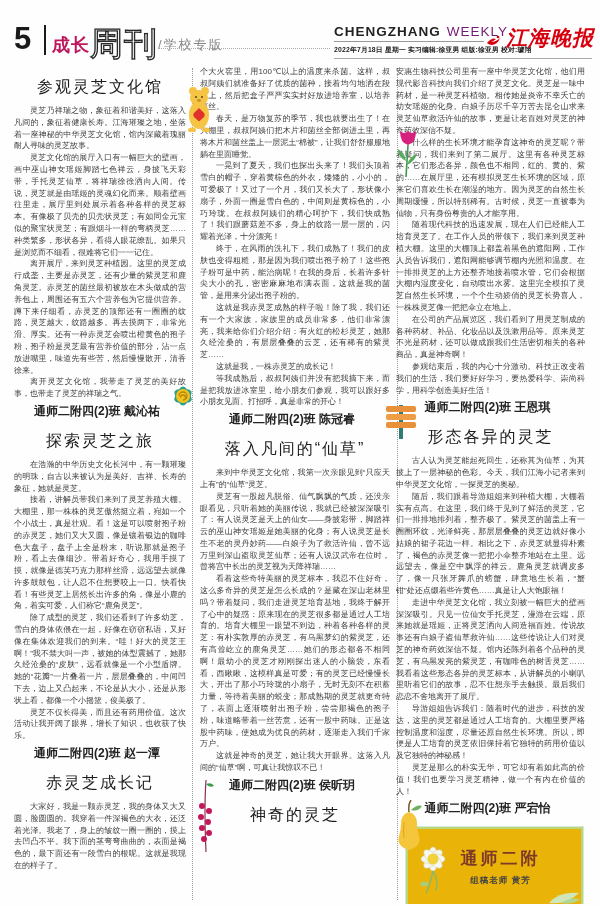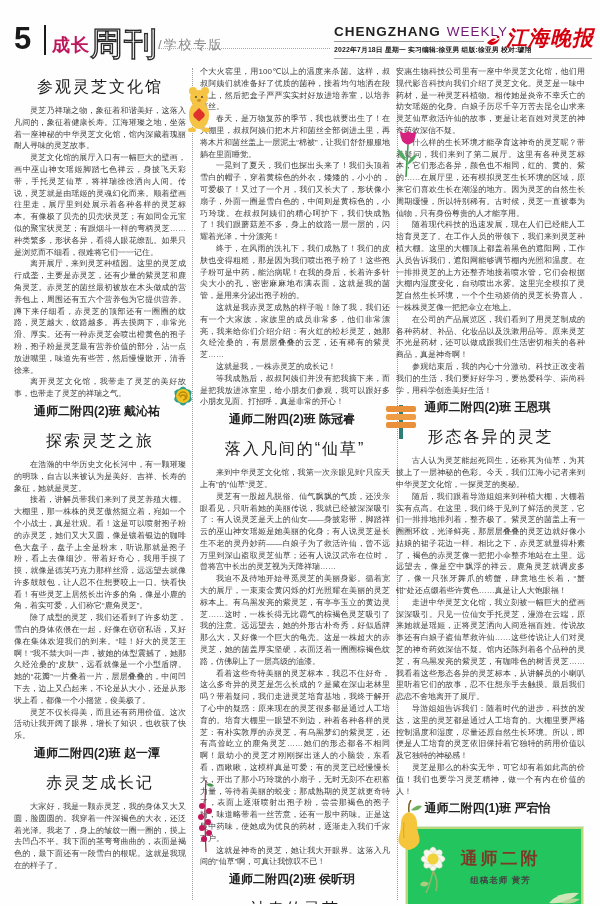--- a/index.html
+++ b/index.html
@@ -36,21 +36,21 @@
   .cont .para:first-child{text-indent:0;}
   
   .deco{position:absolute;}
   .bear{left:184px;top:84px;}
   .gflower{left:168px;top:381px;}
   .tulip{left:396px;top:127px;}
   .signpost{left:384px;top:401px;}
   .berries{left:196px;top:778px;}
   .pear{left:395px;top:800px;}
   
-  .school-box{position:relative;margin:10px 2px 0 10px;height:76px;border:2px solid #b9d77a;outline:1px solid #d9ead4;background:#22c55e;display:flex;align-items:center;overflow:hidden;}
+  .school-box{position:relative;margin:10px 2px 0 10px;height:76px;border:2px solid #b9d77a;outline:1px solid #d9ead4;background:#eab308;display:flex;align-items:center;overflow:hidden;}
   .school-text{flex:1;text-align:center;}
   .school-name{font-family:"DejaVu Serif","Liberation Serif",serif;font-size:17px;font-weight:bold;color:#7d3a28;letter-spacing:3px;}
   .school-credit{font-size:8.5px;font-weight:bold;color:#444;margin-top:5px;letter-spacing:1px;}
 </style>
 </head>
 <body>
 
 <div class="page">
 
   <div class="header">
@@ -114,21 +114,20 @@
         <p class="para">这就是我赤灵芝成熟的样子啦！除了我，我们还有一个大家族，家族里的成员非常多，他们非常漂亮，我来给你们介绍介绍：有火红的松杉灵芝，她那久经沧桑的，有层层叠叠的云芝，还有稀有的紫灵芝……</p>
         <p class="para">这就是我，一株赤灵芝的成长记！</p>
         <p class="para">等我成熟后，叔叔阿姨们并没有把我摘下来，而是把我放进冰室里，给小朋友们参观，我可以跟好多小朋友见面、打招呼，真是非常的开心！</p>
       </div>
     <div class="byline">通师二附四(2)班 陈冠睿</div>
 
     <div class="atitle">落入凡间的“仙草”</div>
     <div>
         <p class="para">来到中华灵芝文化馆，我第一次亲眼见到“只应天上有”的“仙草”灵芝。</p>
         <p class="para">灵芝有一股超凡脱俗、仙气飘飘的气质，还没亲眼看见，只听着她的美丽传说，我就已经被深深吸引了：有人说灵芝是天上的仙女——身披彩带，脚踏祥云的巫山神女瑶姬是她美丽的化身；有人说灵芝是长生不老的灵丹妙药——白娘子为了救活许仙，曾不远万里到深山盗取灵芝仙草；还有人说汉武帝在位时，曾将宫中长出的灵芝视为天降祥瑞……</p>
-        <p class="para">我迫不及待地开始寻觅灵芝的美丽身影。循着宽大的展厅，一束束金黄闪烁的灯光照耀在美丽的灵芝标本上。有乌黑发亮的紫灵芝，有亭亭玉立的黄边灵芝……这时，一株长得无比霸气的棕褐色灵芝吸引了我的注意。远远望去，她的外形古朴奇秀，好似盾牌那么大，又好像一个巨大的龟壳。这是一株超大的赤灵芝，她的菌盖厚实坚硬，表面泛着一圈圈棕褐色纹路，仿佛刷上了一层高级的油漆。</p>
         <p class="para">看着这些奇特美丽的灵芝标本，我忍不住好奇，这么多奇异的灵芝是怎么长成的？是藏在深山老林里吗？带着疑问，我们走进灵芝培育基地，我终于解开了心中的疑惑：原来现在的灵芝很多都是通过人工培育的。培育大棚里一眼望不到边，种着各种各样的灵芝：有朴实敦厚的赤灵芝，有乌黑梦幻的紫灵芝，还有高耸屹立的鹿角灵芝……她们的形态都各不相同啊！最幼小的灵芝才刚刚探出迷人的小脑袋，东看看，西瞅瞅，这模样真是可爱；有的灵芝已经慢慢长大，开出了那小巧玲珑的小扇子，无时无刻不在积蓄力量，等待着美丽的蜕变；那成熟期的灵芝就更奇特了，表面上逐渐喷射出孢子粉，尝尝那褐色的孢子粉，味道略带着一丝苦意，还有一股中药味。正是这股中药味，使她成为优良的药材，逐渐走入我们千家万户。</p>
         <p class="para">这就是神奇的灵芝，她让我大开眼界。这落入凡间的“仙草”啊，可真让我惊叹不已！</p>
       </div>
     <div class="byline">通师二附四(2)班 侯昕玥</div>
 
     <div class="atitle">神奇的灵芝</div>
 
   </div>
 
   <div class="col col3">
@@ -142,21 +141,21 @@
     <div class="byline">通师二附四(2)班 王恩琪</div>
 
     <div class="atitle">形态各异的灵芝</div>
     <div>
         <p class="para">古人认为灵芝能起死回生，还称其为仙草，为其披上了一层神秘的色彩。今天，我们江海小记者来到中华灵芝文化馆，一探灵芝的奥秘。</p>
         <p class="para">随后，我们跟着导游姐姐来到种植大棚，大棚着实有点高。在这里，我们终于见到了鲜活的灵芝，它们一排排地排列着，整齐极了。紫灵芝的菌盖上有一圈圈环纹，光泽鲜亮，那层层叠叠的灵芝边就好像小姑娘的裙子花边一样。相比之下，赤灵芝就显得朴素了，褐色的赤灵芝像一把把小伞整齐地站在土里。远远望去，像是空中飘浮的祥云。鹿角灵芝就调皮多了，像一只张牙舞爪的螃蟹，肆意地生长着，“蟹钳”处还点缀着些许黄色……真是让人大饱眼福！</p>
         <p class="para">走进中华灵芝文化馆，我立刻被一幅巨大的壁画深深吸引。只见一位仙女手托灵芝，漫游在云端，原来她就是瑶姬，正将灵芝洒向人间造福百姓。传说故事还有白娘子盗仙草救许仙……这些传说让人们对灵芝的神奇药效深信不疑。馆内还陈列着各个品种的灵芝，有乌黑发亮的紫灵芝，有咖啡色的树舌灵芝……我看着这些形态各异的灵芝标本，从讲解员的小喇叭里听着它们的故事，忍不住想亲手去触摸。最后我们恋恋不舍地离开了展厅。</p>
         <p class="para">导游姐姐告诉我们：随着时代的进步，科技的发达，这里的灵芝都是通过人工培育的。大棚里要严格控制温度和湿度，尽量还原自然生长环境。所以，即便是人工培育的灵芝依旧保持着它独特的药用价值以及它独特的神秘感！</p>
         <p class="para">灵芝是那么的朴实无华，可它却有着如此高的价值！我们也要学习灵芝精神，做一个有内在价值的人！</p>
       </div>
-    <div class="byline">通师二附四(1)班 严宕怡</div>
+    <div class="byline">通师二附四(2)班 严宕怡</div>
 
     <div class="school-box">
       <svg width="42" height="56" viewBox="0 0 42 56" style="margin-left:4px;">
         <g transform="translate(21,20)">
           <g fill="#f7f7ee" stroke="#cfd6c0" stroke-width="0.6">
             <ellipse rx="5" ry="12" transform="rotate(0)"></ellipse>
               <ellipse rx="5" ry="12" transform="rotate(45)"></ellipse>
               <ellipse rx="5" ry="12" transform="rotate(90)"></ellipse>
               <ellipse rx="5" ry="12" transform="rotate(135)"></ellipse>
           </g>

